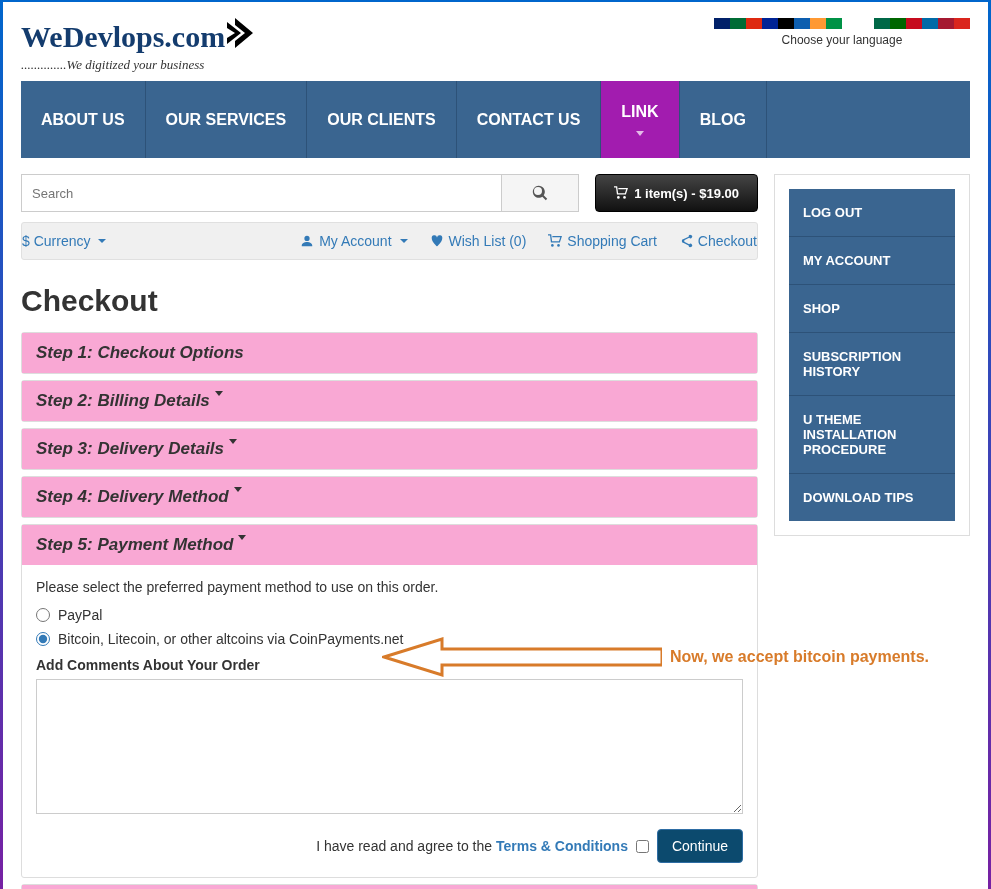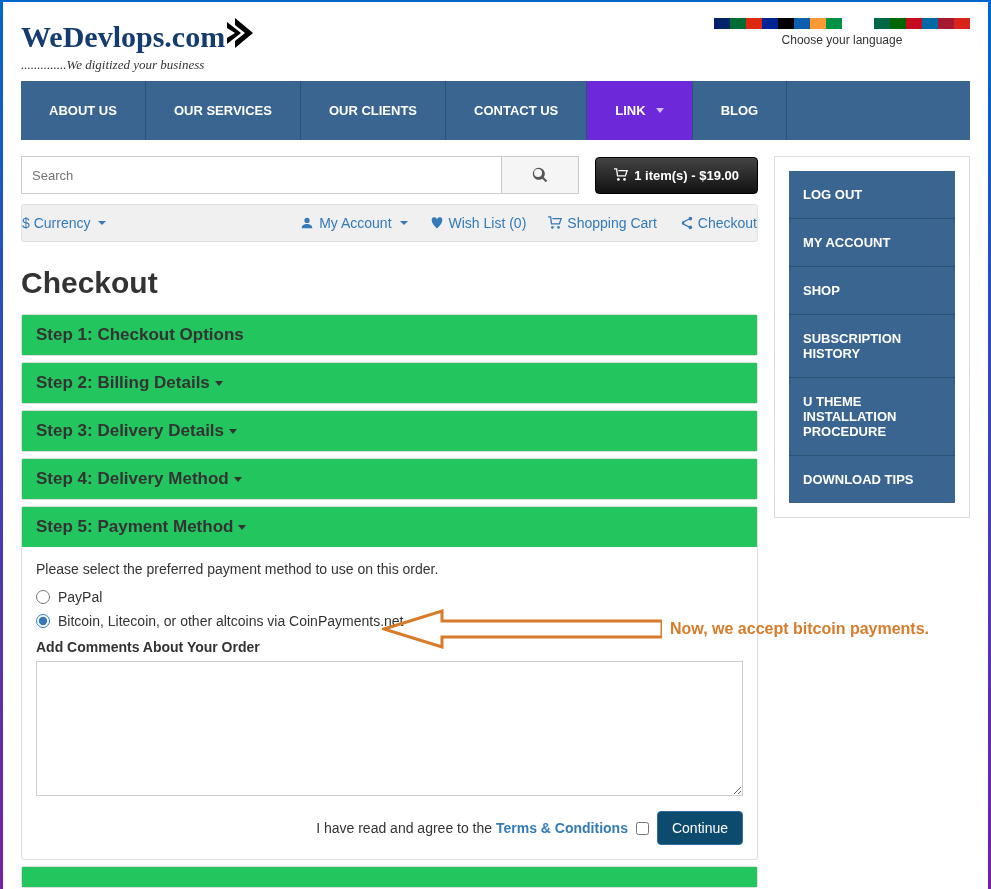--- a/index.html
+++ b/index.html
@@ -7,38 +7,38 @@
 .page-wrapper { background: #fff; margin: 2px 3px 0 3px; min-height: 885px; }
 .top-area { padding: 16px 18px 8px 18px; display: flex; justify-content: space-between; align-items: flex-start; }
 .logo-block { }
 .logo-text { font-family: Georgia, 'Times New Roman', serif; font-size: 30px; font-weight: bold; color: #143c6e; display: inline-flex; align-items: center; }
 .logo-tagline { font-family: Georgia, serif; font-size: 13px; color: #333; font-style: italic; margin-top: 2px; }
 .lang-block { text-align: center; }
 .flags { display: flex; gap: 0; justify-content: flex-end; margin-bottom: 4px; }
 .flag { width: 16px; height: 11px; display: inline-block; border: 0; }
 .lang-label { font-size: 12px; color: #333; }
 .main-nav { background: #3a6590; display: flex; margin: 0 18px; }
-.nav-item { color: #fff; font-size: 13px; font-weight: bold; padding: 22px 28px; border-right: 1px solid #2d5278; cursor: pointer; display: flex; align-items: center; gap: 10px; }
-.nav-item.active { background: #6d28d9; }
+.nav-item { color: #fff; font-size: 16px; font-weight: bold; padding: 22px 20px; border-right: 1px solid #2d5278; cursor: pointer; display: flex; align-items: center; gap: 10px; }
+.nav-item.active { background: #a21caf; flex-direction: column; }
 .chev { width: 0; height: 0; border-left: 4px solid transparent; border-right: 4px solid transparent; border-top: 5px solid #fff; opacity: 0.7; }
 .content-row { display: flex; padding: 16px 18px 0 18px; gap: 16px; align-items: flex-start; }
 .left-col { flex: 1; }
 .right-col { width: 196px; }
-.search-row { display: flex; gap: 16px; align-items: center; margin-bottom: 10px; }
+.search-row { display: flex; gap: 16px; margin-bottom: 10px; }
 .search-group { display: flex; flex: 1; }
 .search-input { flex: 1; padding: 8px 10px; font-size: 13px; border: 1px solid #ccc; border-right: none; height: 38px; }
 .search-btn { width: 78px; height: 38px; background: #f5f5f5; border: 1px solid #ccc; cursor: pointer; display: flex; align-items: center; justify-content: center; }
 .cart-btn { background: linear-gradient(to bottom, #444 0%, #111 100%); color: #fff; border: 1px solid #000; border-radius: 4px; padding: 10px 18px; font-size: 13px; font-weight: bold; cursor: pointer; display: flex; align-items: center; gap: 6px; }
 .util-bar { background: #f0f0f0; border: 1px solid #e0e0e0; border-radius: 3px; padding: 10px 0; display: flex; align-items: center; gap: 22px; font-size: 14px; color: #337ab7; }
 .util-item { cursor: pointer; display: flex; align-items: center; gap: 5px; }
 .util-spacer { flex: 1; }
 .caret { width: 0; height: 0; border-left: 4px solid transparent; border-right: 4px solid transparent; border-top: 4px solid #337ab7; margin-left: 3px; }
 .page-title { font-size: 30px; font-weight: bold; color: #333; margin: 24px 0 14px 0; }
 .accordion-panel { border: 1px solid #ddd; border-radius: 3px; margin-bottom: 6px; }
-.accordion-header { background: #22c55e; padding: 10px 14px; font-size: 17px; font-weight: bold; color: #333; cursor: pointer; display: flex; align-items: center; gap: 5px; }
+.accordion-header { background: #f9a8d4; padding: 10px 14px; font-size: 17px; font-weight: bold; color: #333; cursor: pointer; display: flex; gap: 5px; font-style: italic; }
 .accordion-caret { width: 0; height: 0; border-left: 4px solid transparent; border-right: 4px solid transparent; border-top: 5px solid #333; }
 .accordion-body { padding: 14px; font-size: 14px; color: #333; }
 .intro-text { margin-bottom: 12px; }
 .radio-row { display: flex; align-items: center; gap: 8px; margin-bottom: 8px; font-size: 14px; }
 .radio-row input { width: 14px; height: 14px; accent-color: #337ab7; }
 .comments-label { font-weight: bold; margin-bottom: 6px; margin-top: 10px; }
 .comments-area { width: 100%; min-height: 135px; border: 1px solid #ccc; padding: 6px; font-family: inherit; resize: both; }
 .agree-row { display: flex; align-items: center; justify-content: flex-end; gap: 8px; margin-top: 12px; font-size: 14px; }
 .agree-link { color: #337ab7; font-weight: bold; cursor: pointer; }
 .continue-btn { background: #0c4a6e; color: #fff; border: 1px solid #2e6da4; border-radius: 4px; padding: 8px 14px; font-size: 14px; cursor: pointer; }
@@ -214,21 +214,21 @@
           <div class="comments-label">Add Comments About Your Order</div>
           <textarea class="comments-area" style=""></textarea>
           <div class="agree-row">
             <span>
               <span>I have read and agree to the </span><span class="agree-link">Terms &amp; Conditions</span>
             </span>
             <input type="checkbox" style="">
             <button class="continue-btn">Continue</button>
           </div>
         </div>
-        <div class="annotation" style="left:360px; top:102px;">
+        <div class="annotation" style="left:360px; top:112px;">
           <svg class="arrow-svg" viewBox="0 0 280 40">
             <path d="M280 12 L60 12 L60 2 L2 20 L60 38 L60 28 L280 28 Z" fill="none" stroke="#d87b2a" stroke-width="3"></path>
           </svg>
           <span class="annot-text">Now, we accept bitcoin payments.</span>
         </div>
       </div>
       <div class="accordion-panel">
         <div class="accordion-header">
           
         </div>

